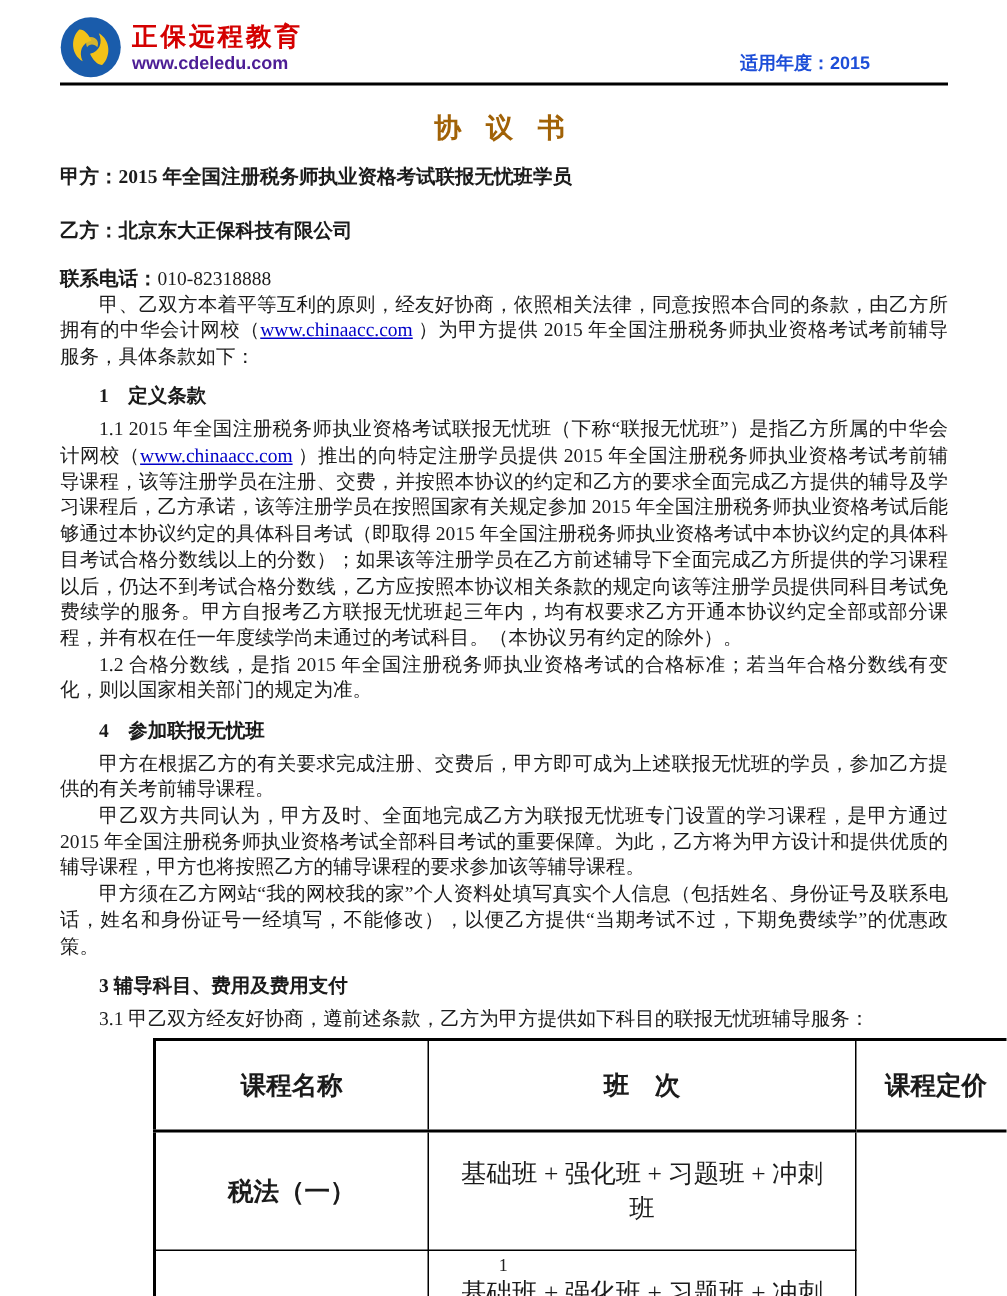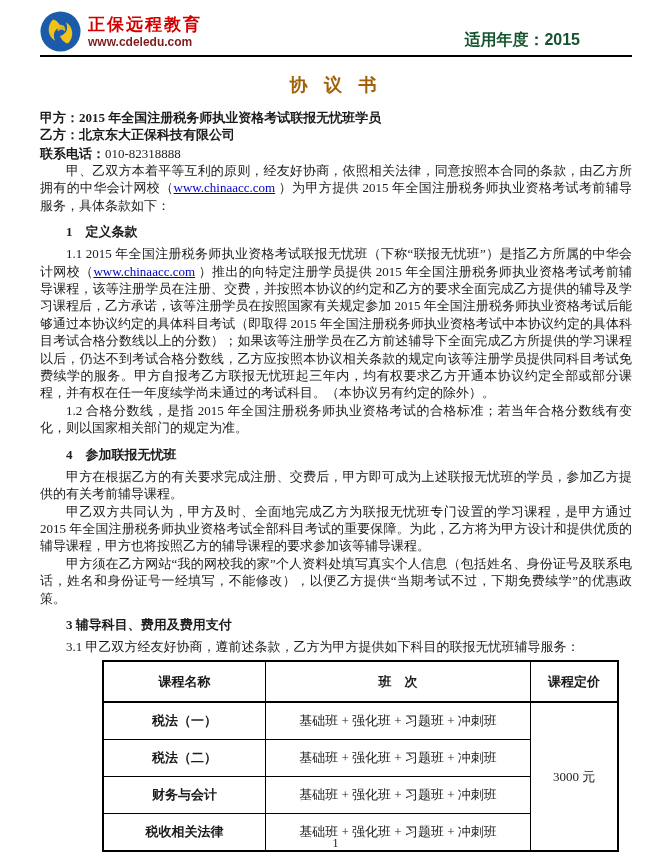--- a/index.html
+++ b/index.html
@@ -12,47 +12,47 @@
   .page { box-sizing:border-box; width:671px; height:864px; padding:8px 39px 0 40px; position:relative; }
 
   
   .header { display:flex; justify-content:space-between; align-items:flex-end;
             border-bottom:2px solid #000; padding-bottom:3px; height:44px; }
   .logo-group { display:flex; align-items:center; gap:7px; }
   .logo-svg { width:41px; height:41px; display:block; }
   .brand-col { display:flex; flex-direction:column; justify-content:center; }
   .brand-name { color:#d40000; font-weight:bold; font-size:17px; letter-spacing:2px;
                 font-family:"Liberation Sans","DejaVu Sans",sans-serif; line-height:20px; }
-  .brand-site { font-weight:bold; font-size:12px; color:#7f1d1d;
+  .brand-site { font-weight:bold; font-size:12px; color:#4c1d95;
                 font-family:"Liberation Sans","DejaVu Sans",sans-serif; line-height:14px; }
-  .year-label { font-weight:bold; font-size:16px; color:#14532d; margin:0 52px 1px 1px;
+  .year-label { font-weight:bold; font-size:12px; color:#1d4ed8; margin:0 52px 1px 1px;
                 font-family:"Liberation Sans","DejaVu Sans",sans-serif; }
 
   
   .doc-title { text-align:center; font-weight:bold; font-size:18px; letter-spacing:6px;
                margin:16px 0 12px 0; color:#a16207; }
 
   
   .party-line { line-height:17px; }
   .party-a { margin-top:10px; font-weight:bold; }
-  .party-b { font-weight:bold; }
-  .phone-line { margin-top:2px; }
+  .party-b { margin-top:19px; font-weight:bold; }
+  .phone-line { margin-top:15px; }
   .phone-line .lbl { font-weight:bold; }
 
   
   p.body-p { margin:0; text-indent:2em; text-align:justify; line-height:17.4px; }
   .h-sec { font-weight:bold; text-indent:2em; margin:9px 0 4px 0; line-height:18px; }
   .intro-p { margin-top:14px; }
   .p31 { text-indent:1.1em; }
   a.doc-link { color:#0000c8; text-decoration:underline; }
 
   
   table.course-table { border-collapse:collapse; margin:5px 0 0 62px; width:477px;
                        text-align:center; table-layout:fixed; }
-  table.course-table th, table.course-table td { border:1px solid #000; padding:6px; font-size:13px; }
+  table.course-table th, table.course-table td { border:1px solid #000; padding:16px; font-size:17px; }
   table.course-table { border:2px solid #000; }
   table.course-table thead th { height:27px; font-weight:bold; border-bottom:2px solid #000; }
   table.course-table tbody td { height:24px; }
   .col-course { width:149px; }
   .col-class  { width:252px; }
   .col-price  { width:74px; }
   td.course-name { font-weight:bold; }
 
   
   .page-num { position:absolute; left:0; right:0; bottom:13px; text-align:center;

